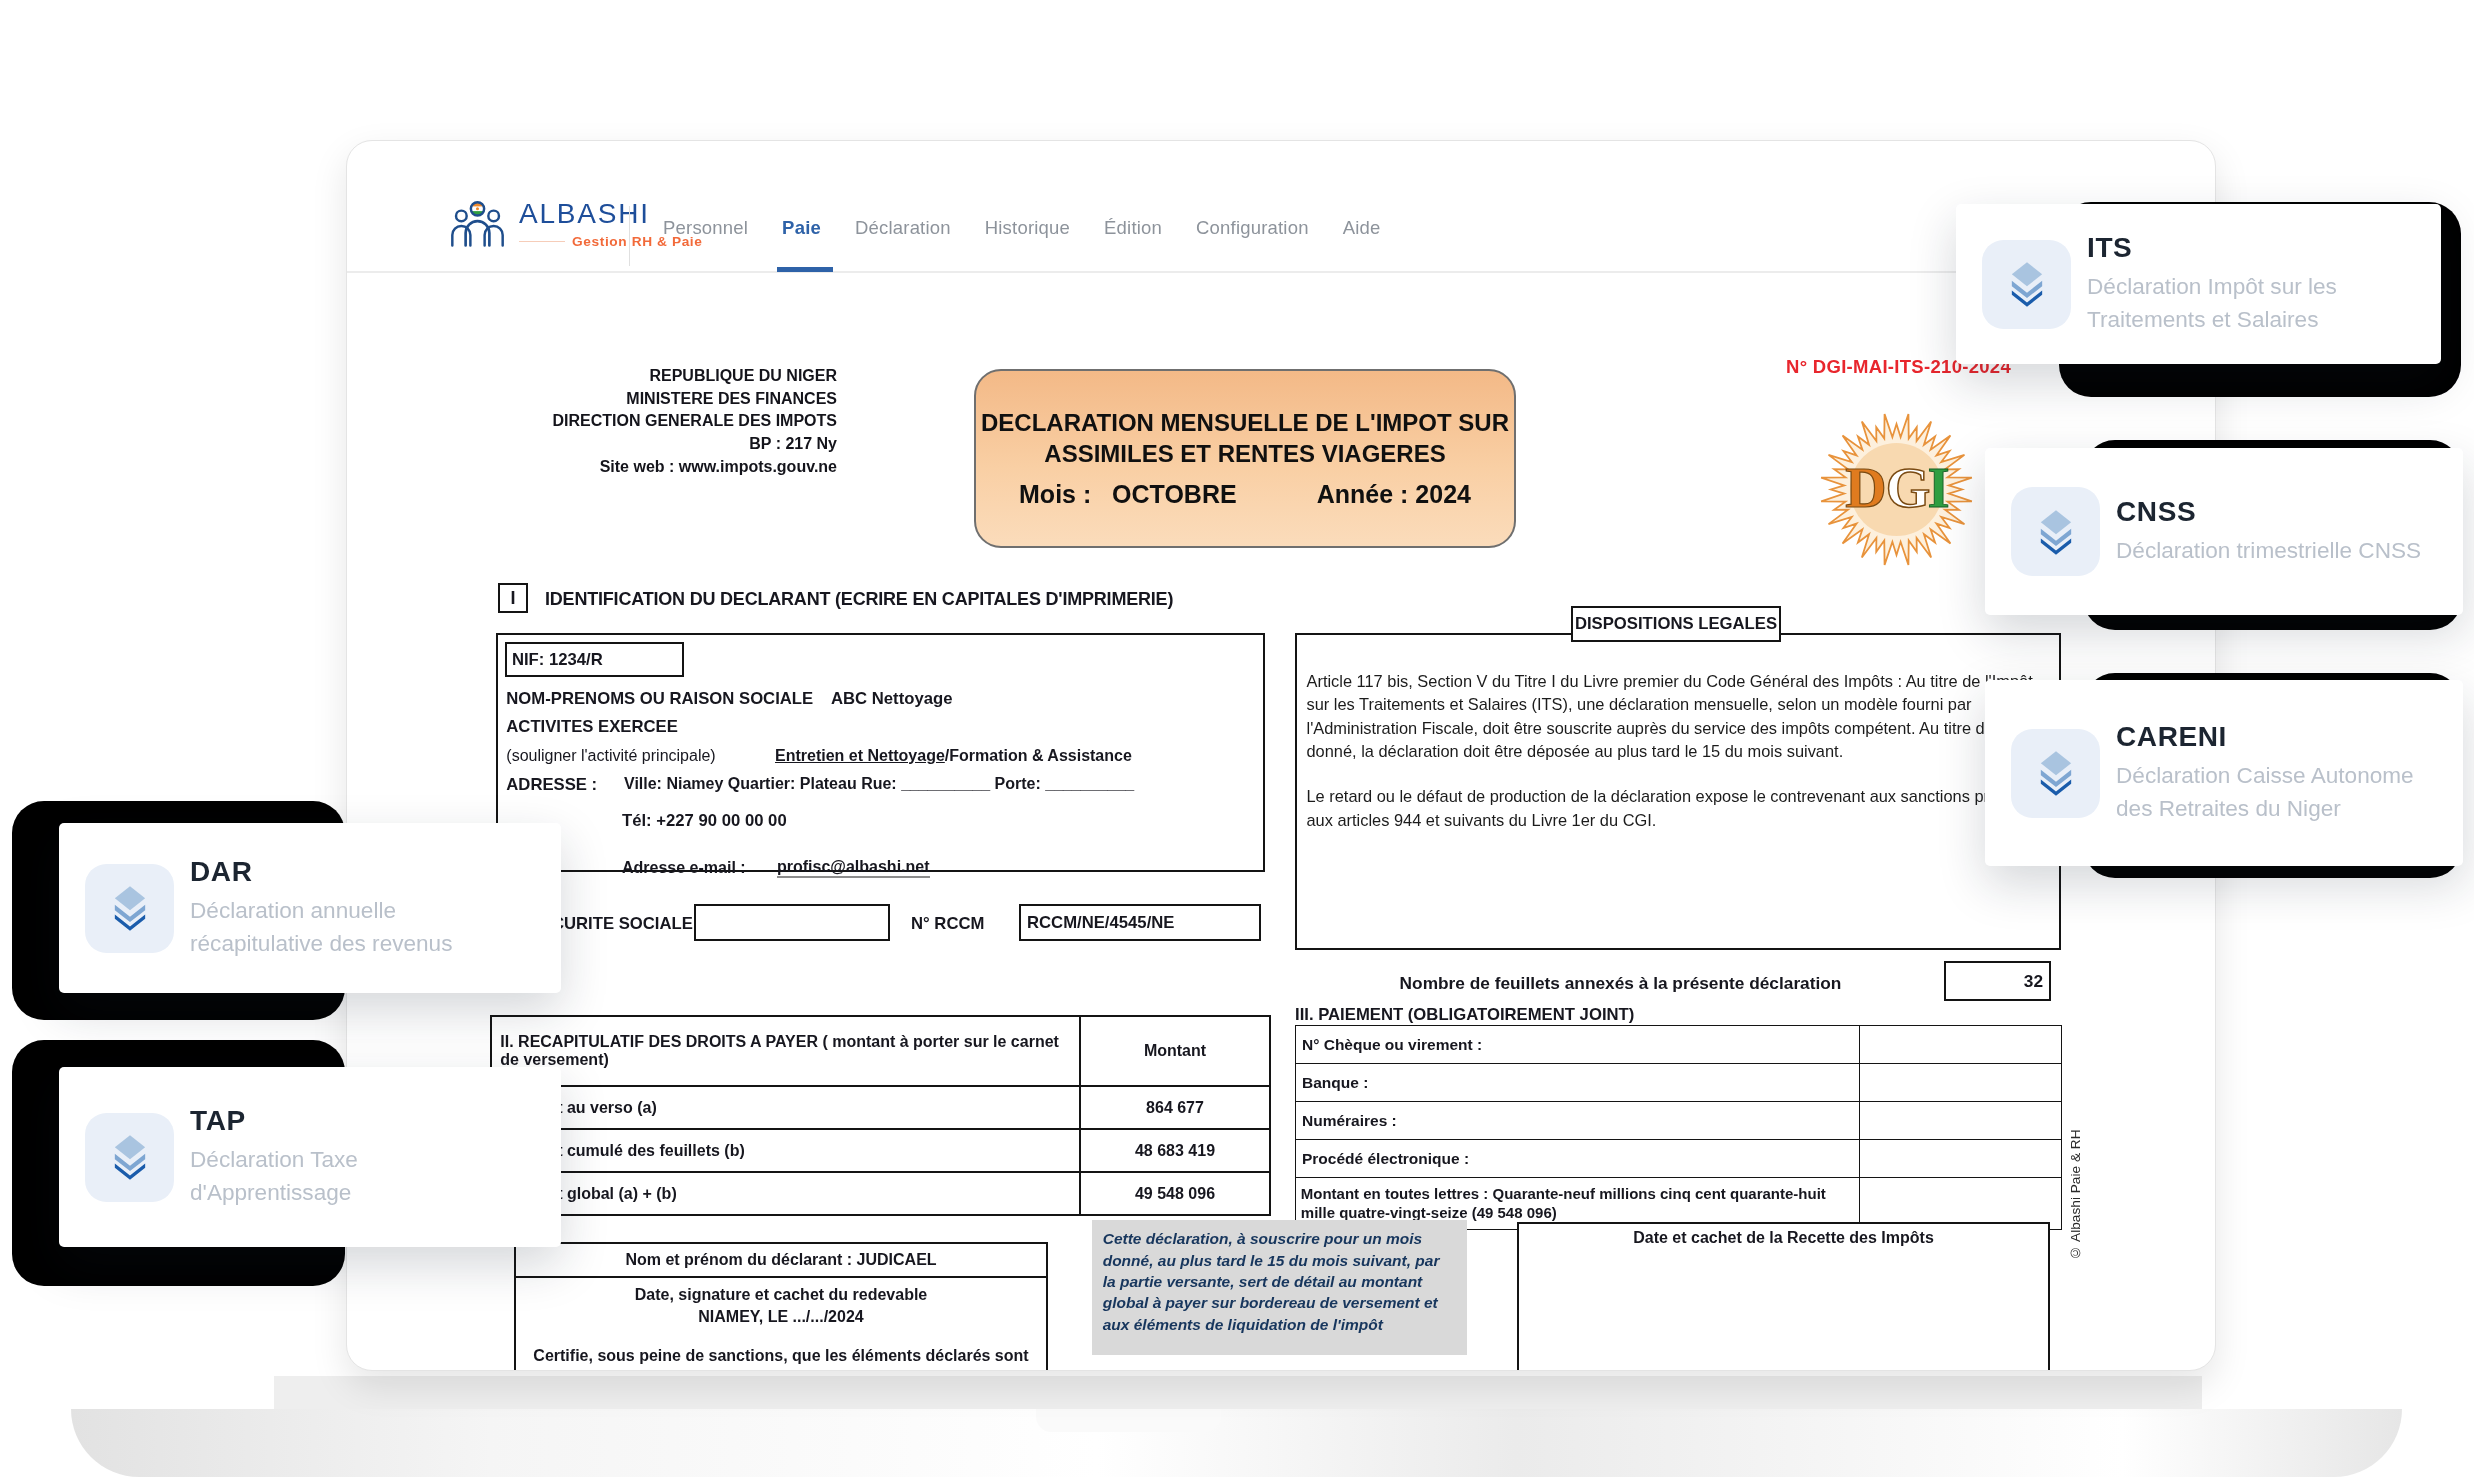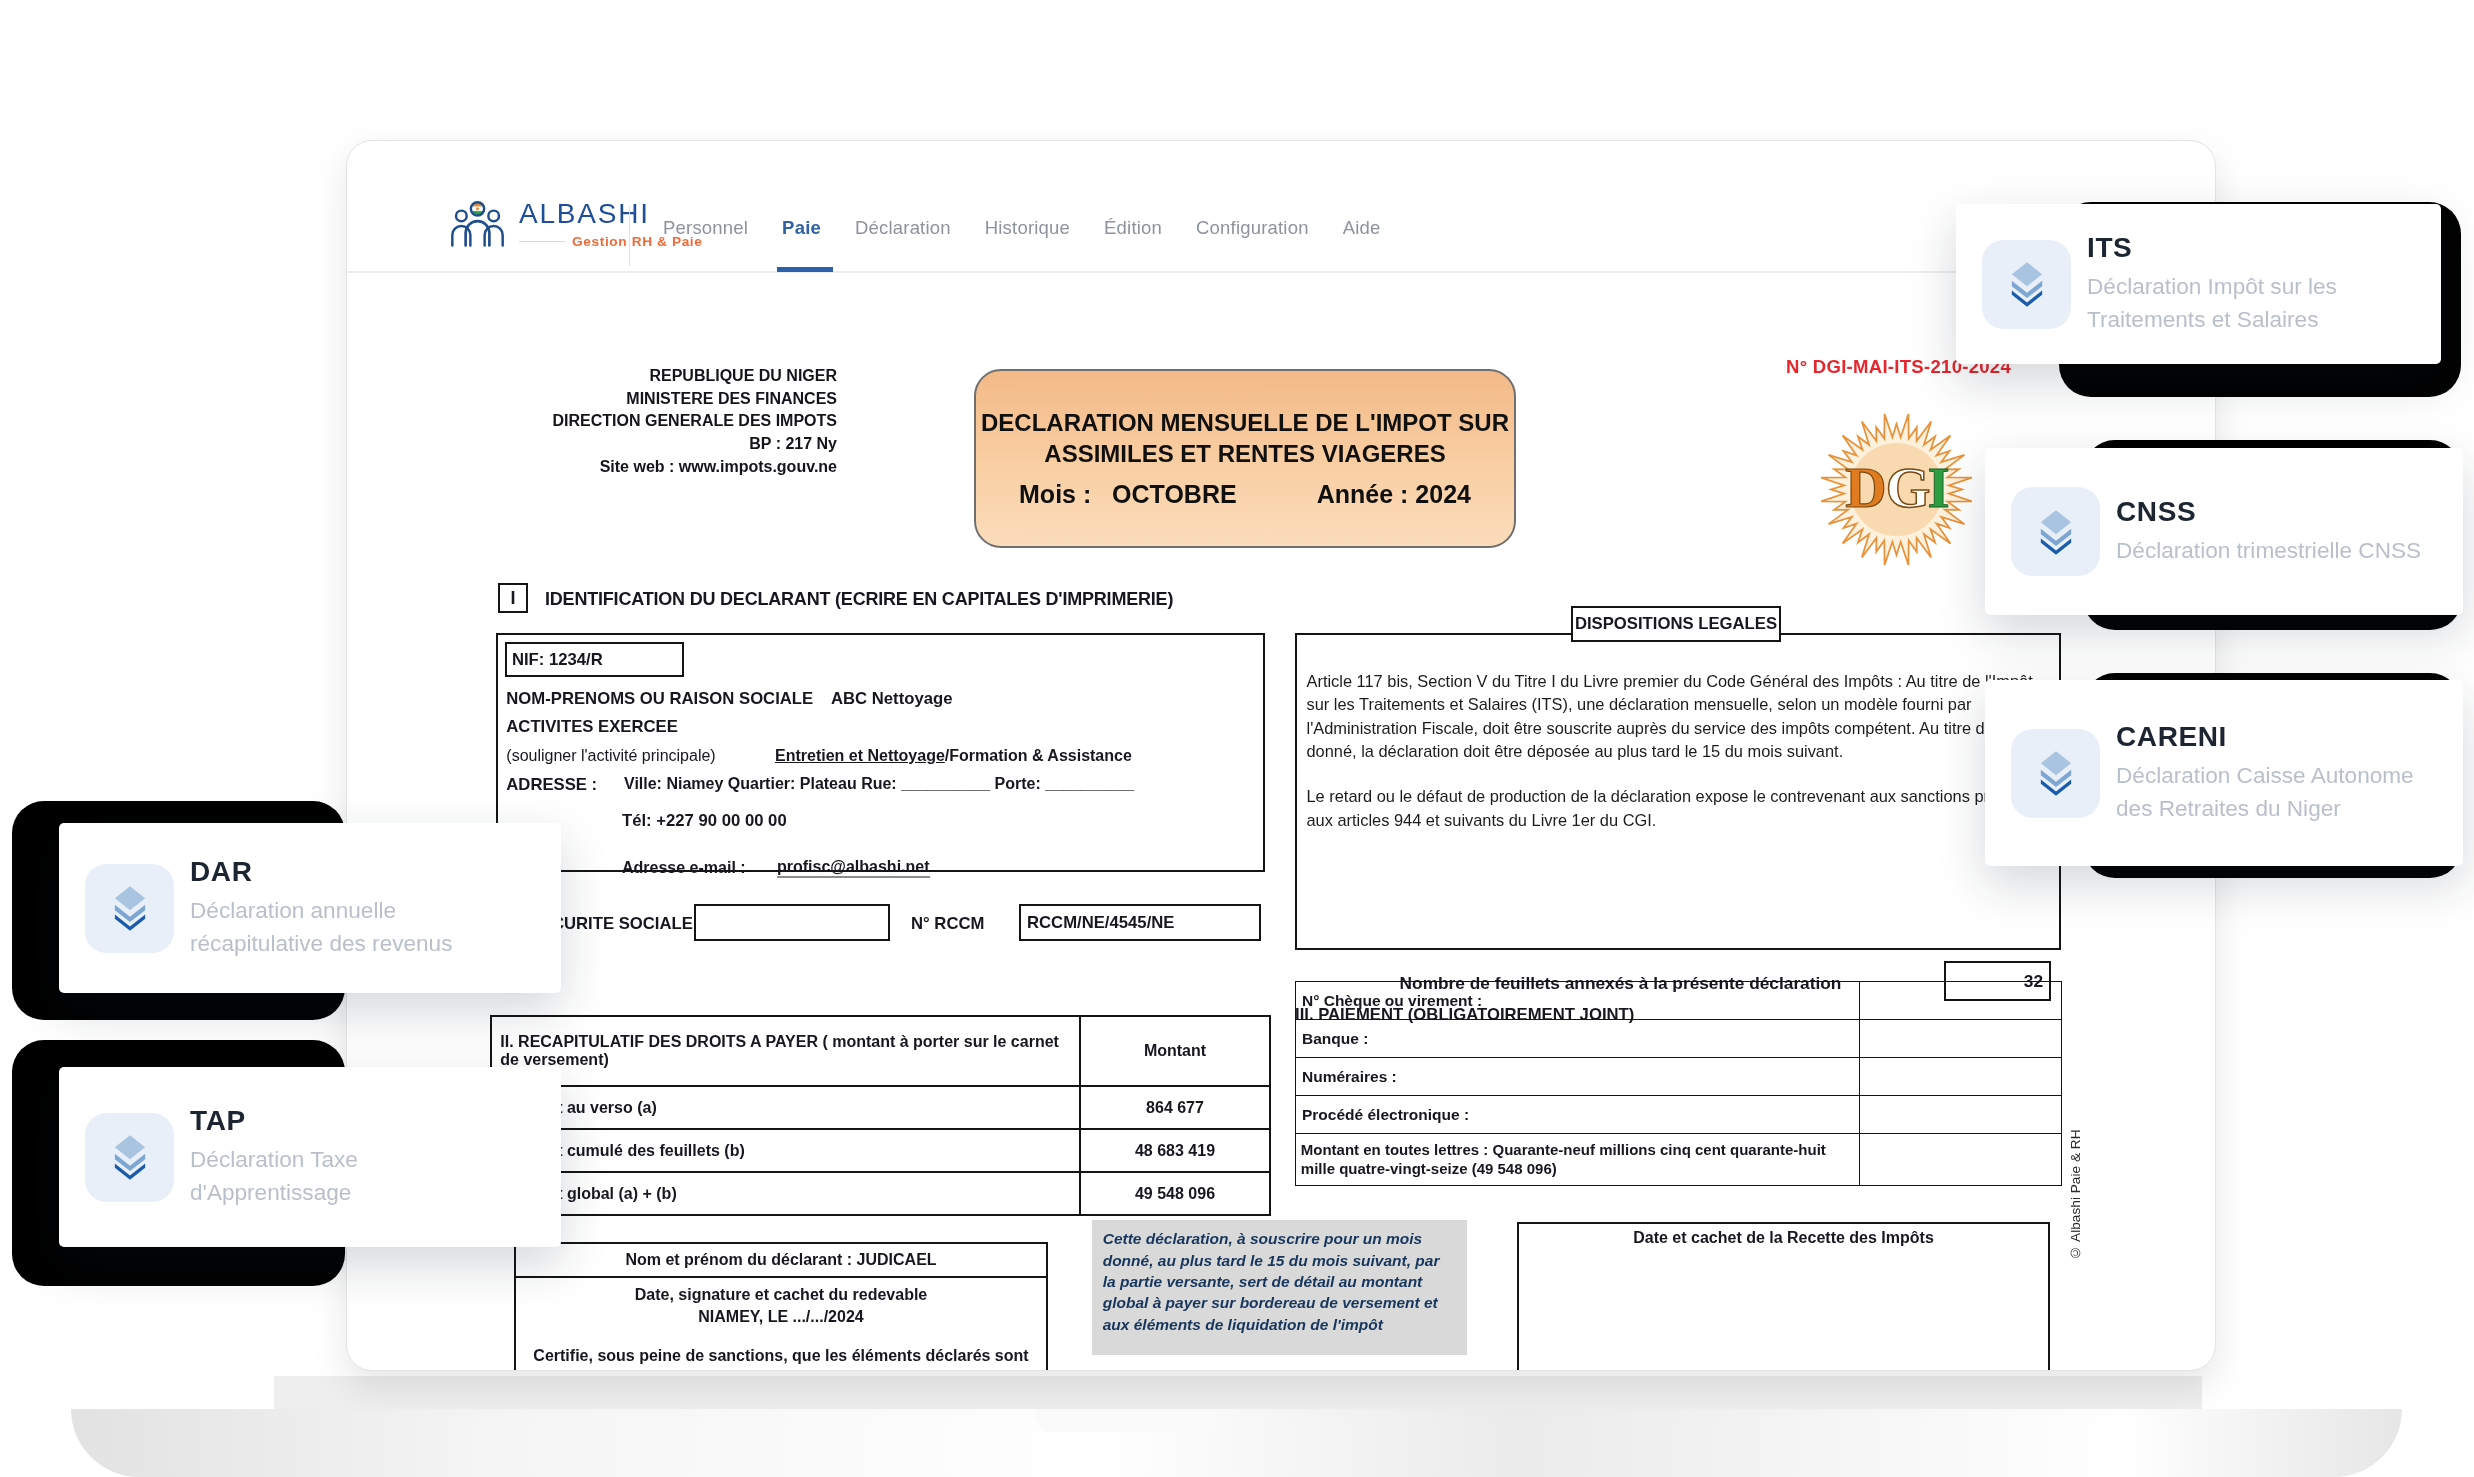--- a/index.html
+++ b/index.html
@@ -66,21 +66,21 @@
   .feuillets-box{left:1597px;top:820px;width:107px;height:40px;border:2.4px solid #141414;font-size:17.3px;font-weight:bold;display:flex;align-items:center;justify-content:flex-end;padding-right:6px;}
 
   table.recap{position:absolute;left:143px;top:874px;border-collapse:collapse;}
   table.recap th,table.recap td{border:2.4px solid #141414;font-size:16px;}
   table.recap th.lbl{width:589px;height:70px;text-align:left;padding:3.6px 8.3px;font-size:16px;}
   table.recap th.amt{width:190px;text-align:center;}
   table.recap td.lbl{height:43px;text-align:left;padding-left:8.3px;font-weight:bold;}
   table.recap td.val{text-align:center;font-weight:bold;}
 
   .pay-title{left:948px;top:864px;font-size:16.7px;font-weight:bold;}
-  table.pay{position:absolute;left:948px;top:840px;border-collapse:collapse;}
+  table.pay{position:absolute;left:948px;top:884px;border-collapse:collapse;}
   table.pay td{border:1.8px solid #141414;font-size:15.5px;}
   table.pay td.lbl{width:564px;height:38px;padding-left:6px;font-weight:bold;text-align:left;}
   table.pay td.cell{width:202px;}
   table.pay td.words{height:52px;font-size:15px;line-height:1.25;padding:2.4px 4.8px;font-weight:bold;}
 
   .copyright{left:1721px;top:875px;height:244px;writing-mode:vertical-rl;transform:rotate(180deg);font-size:13.7px;color:#2a2a2a;}
 
   .declbox{left:167px;top:1101px;width:534px;height:309px;}
   .decl-name{border-bottom:2.4px solid #141414;padding:7.1px 4.8px;text-align:center;font-size:16px;font-weight:bold;}
   .decl-sign{padding-top:6px;text-align:center;font-size:16px;font-weight:bold;line-height:1.35;}

